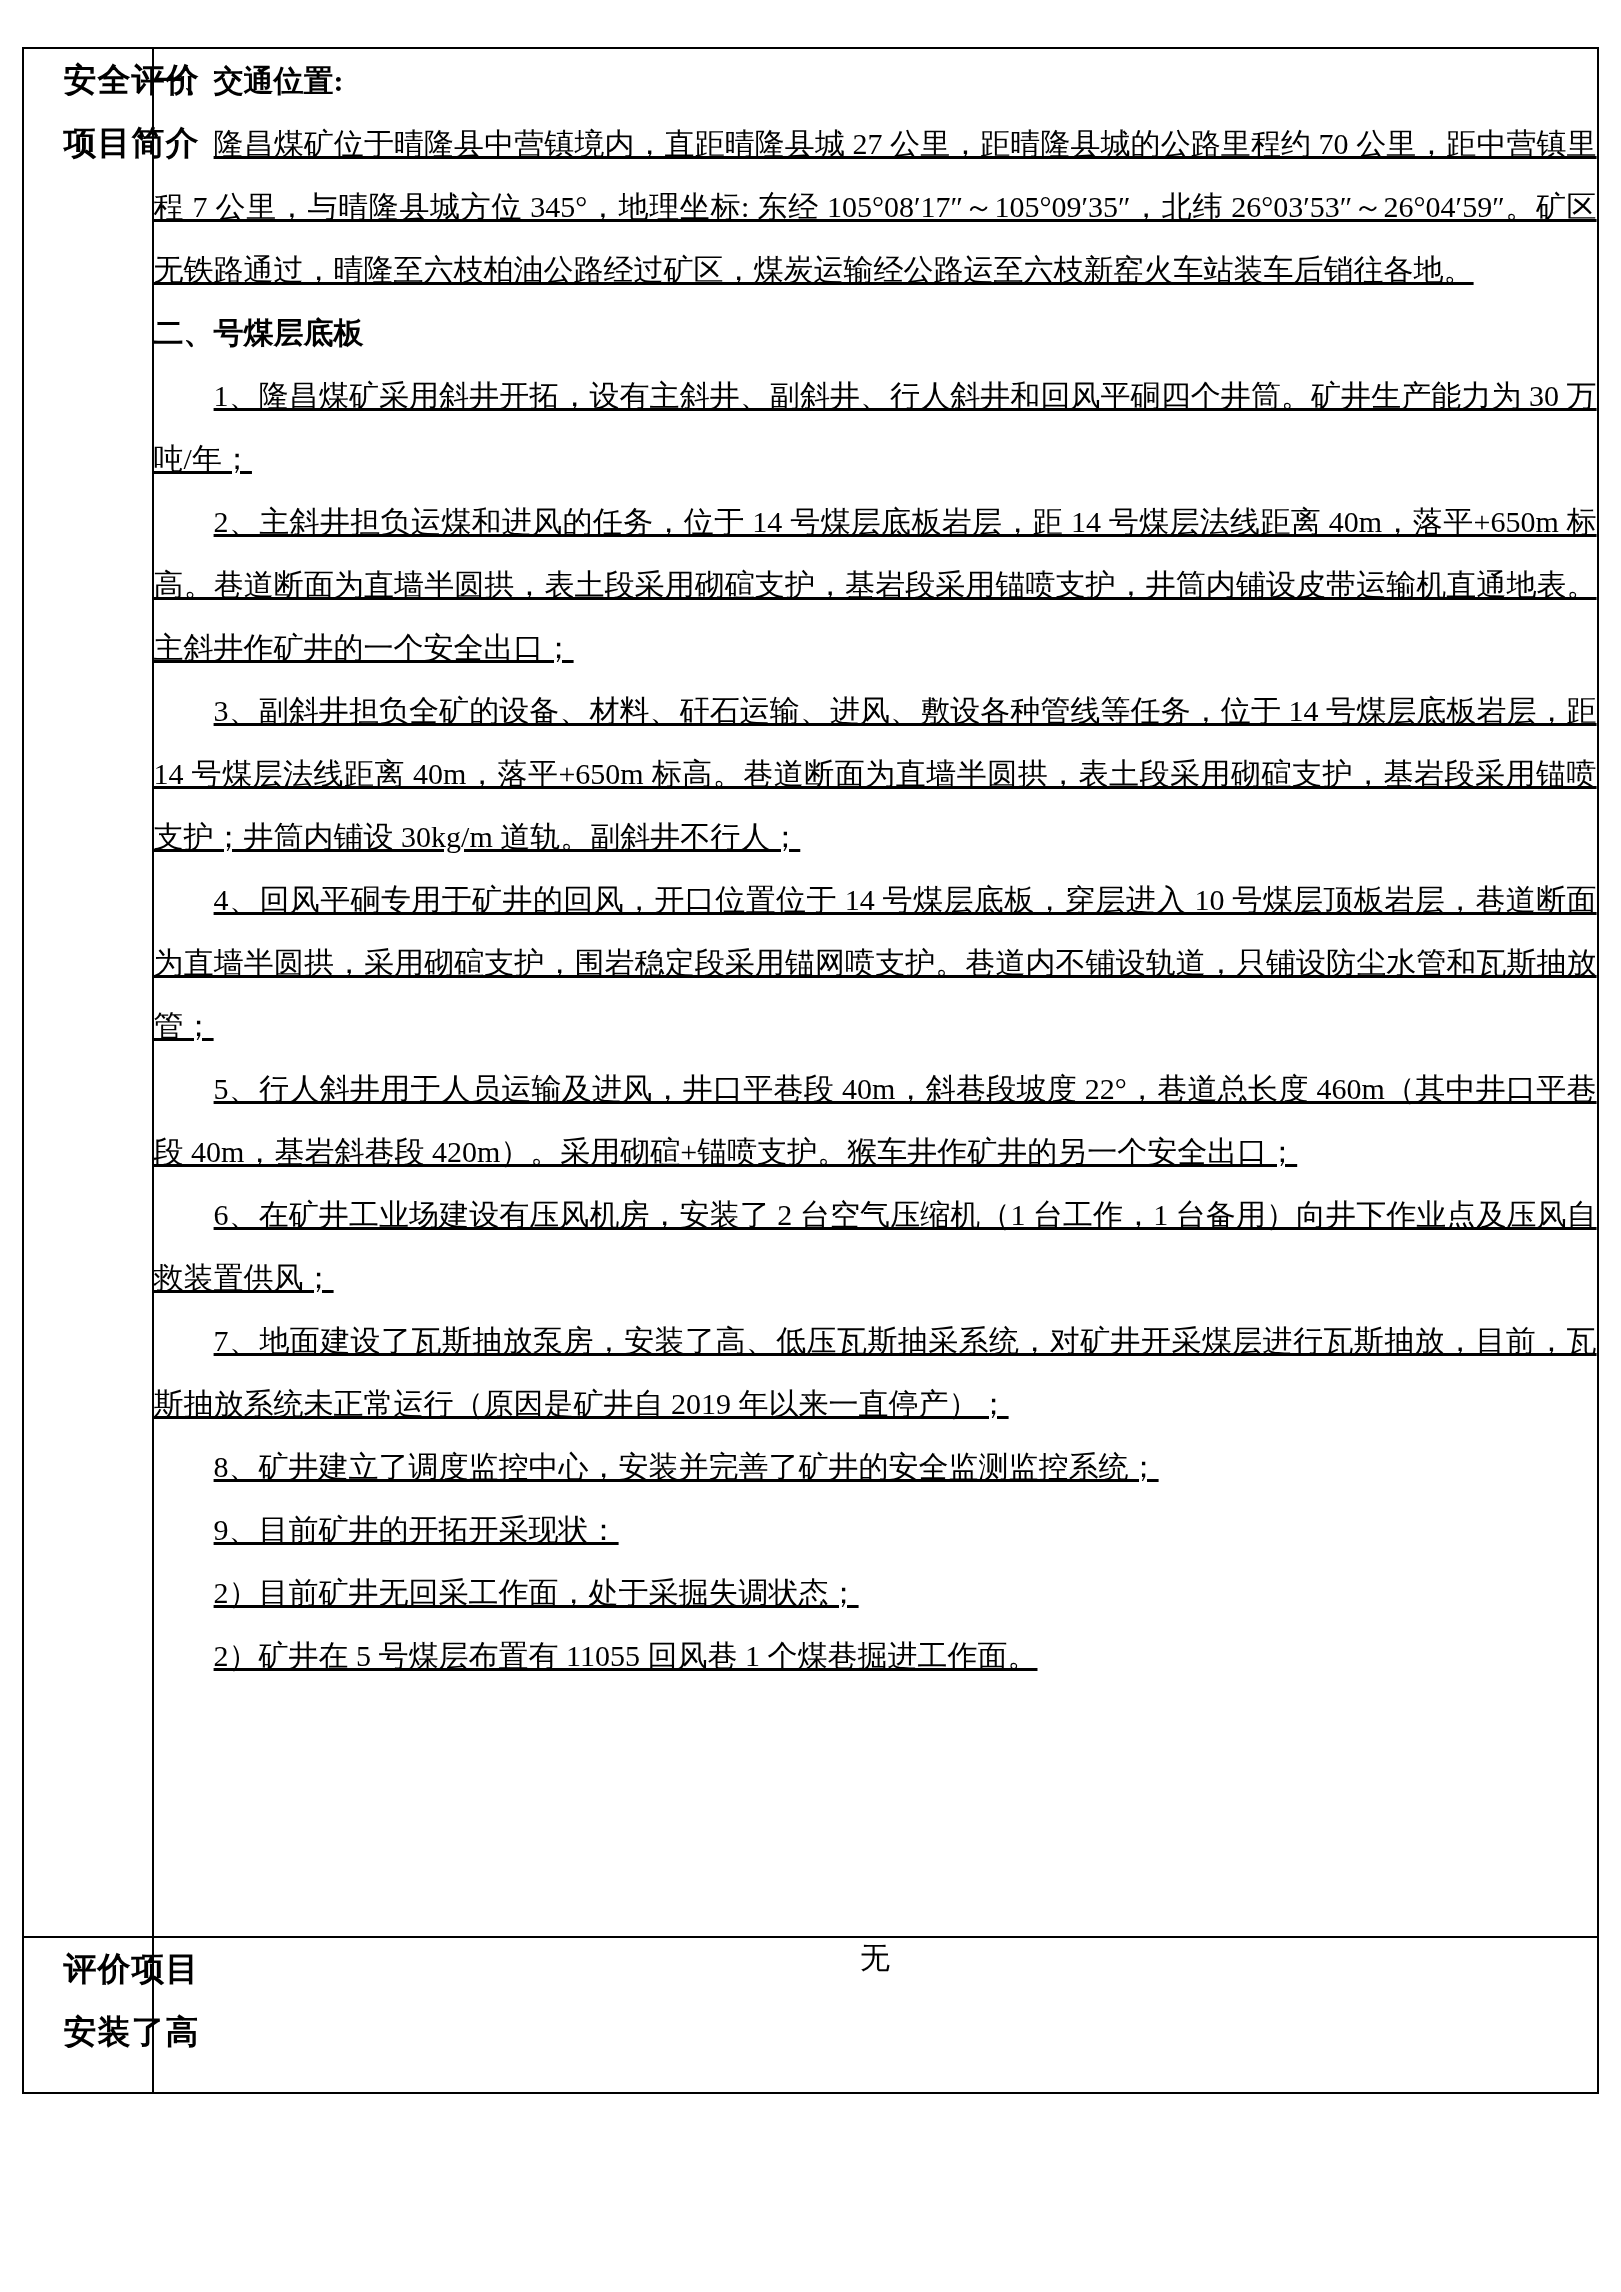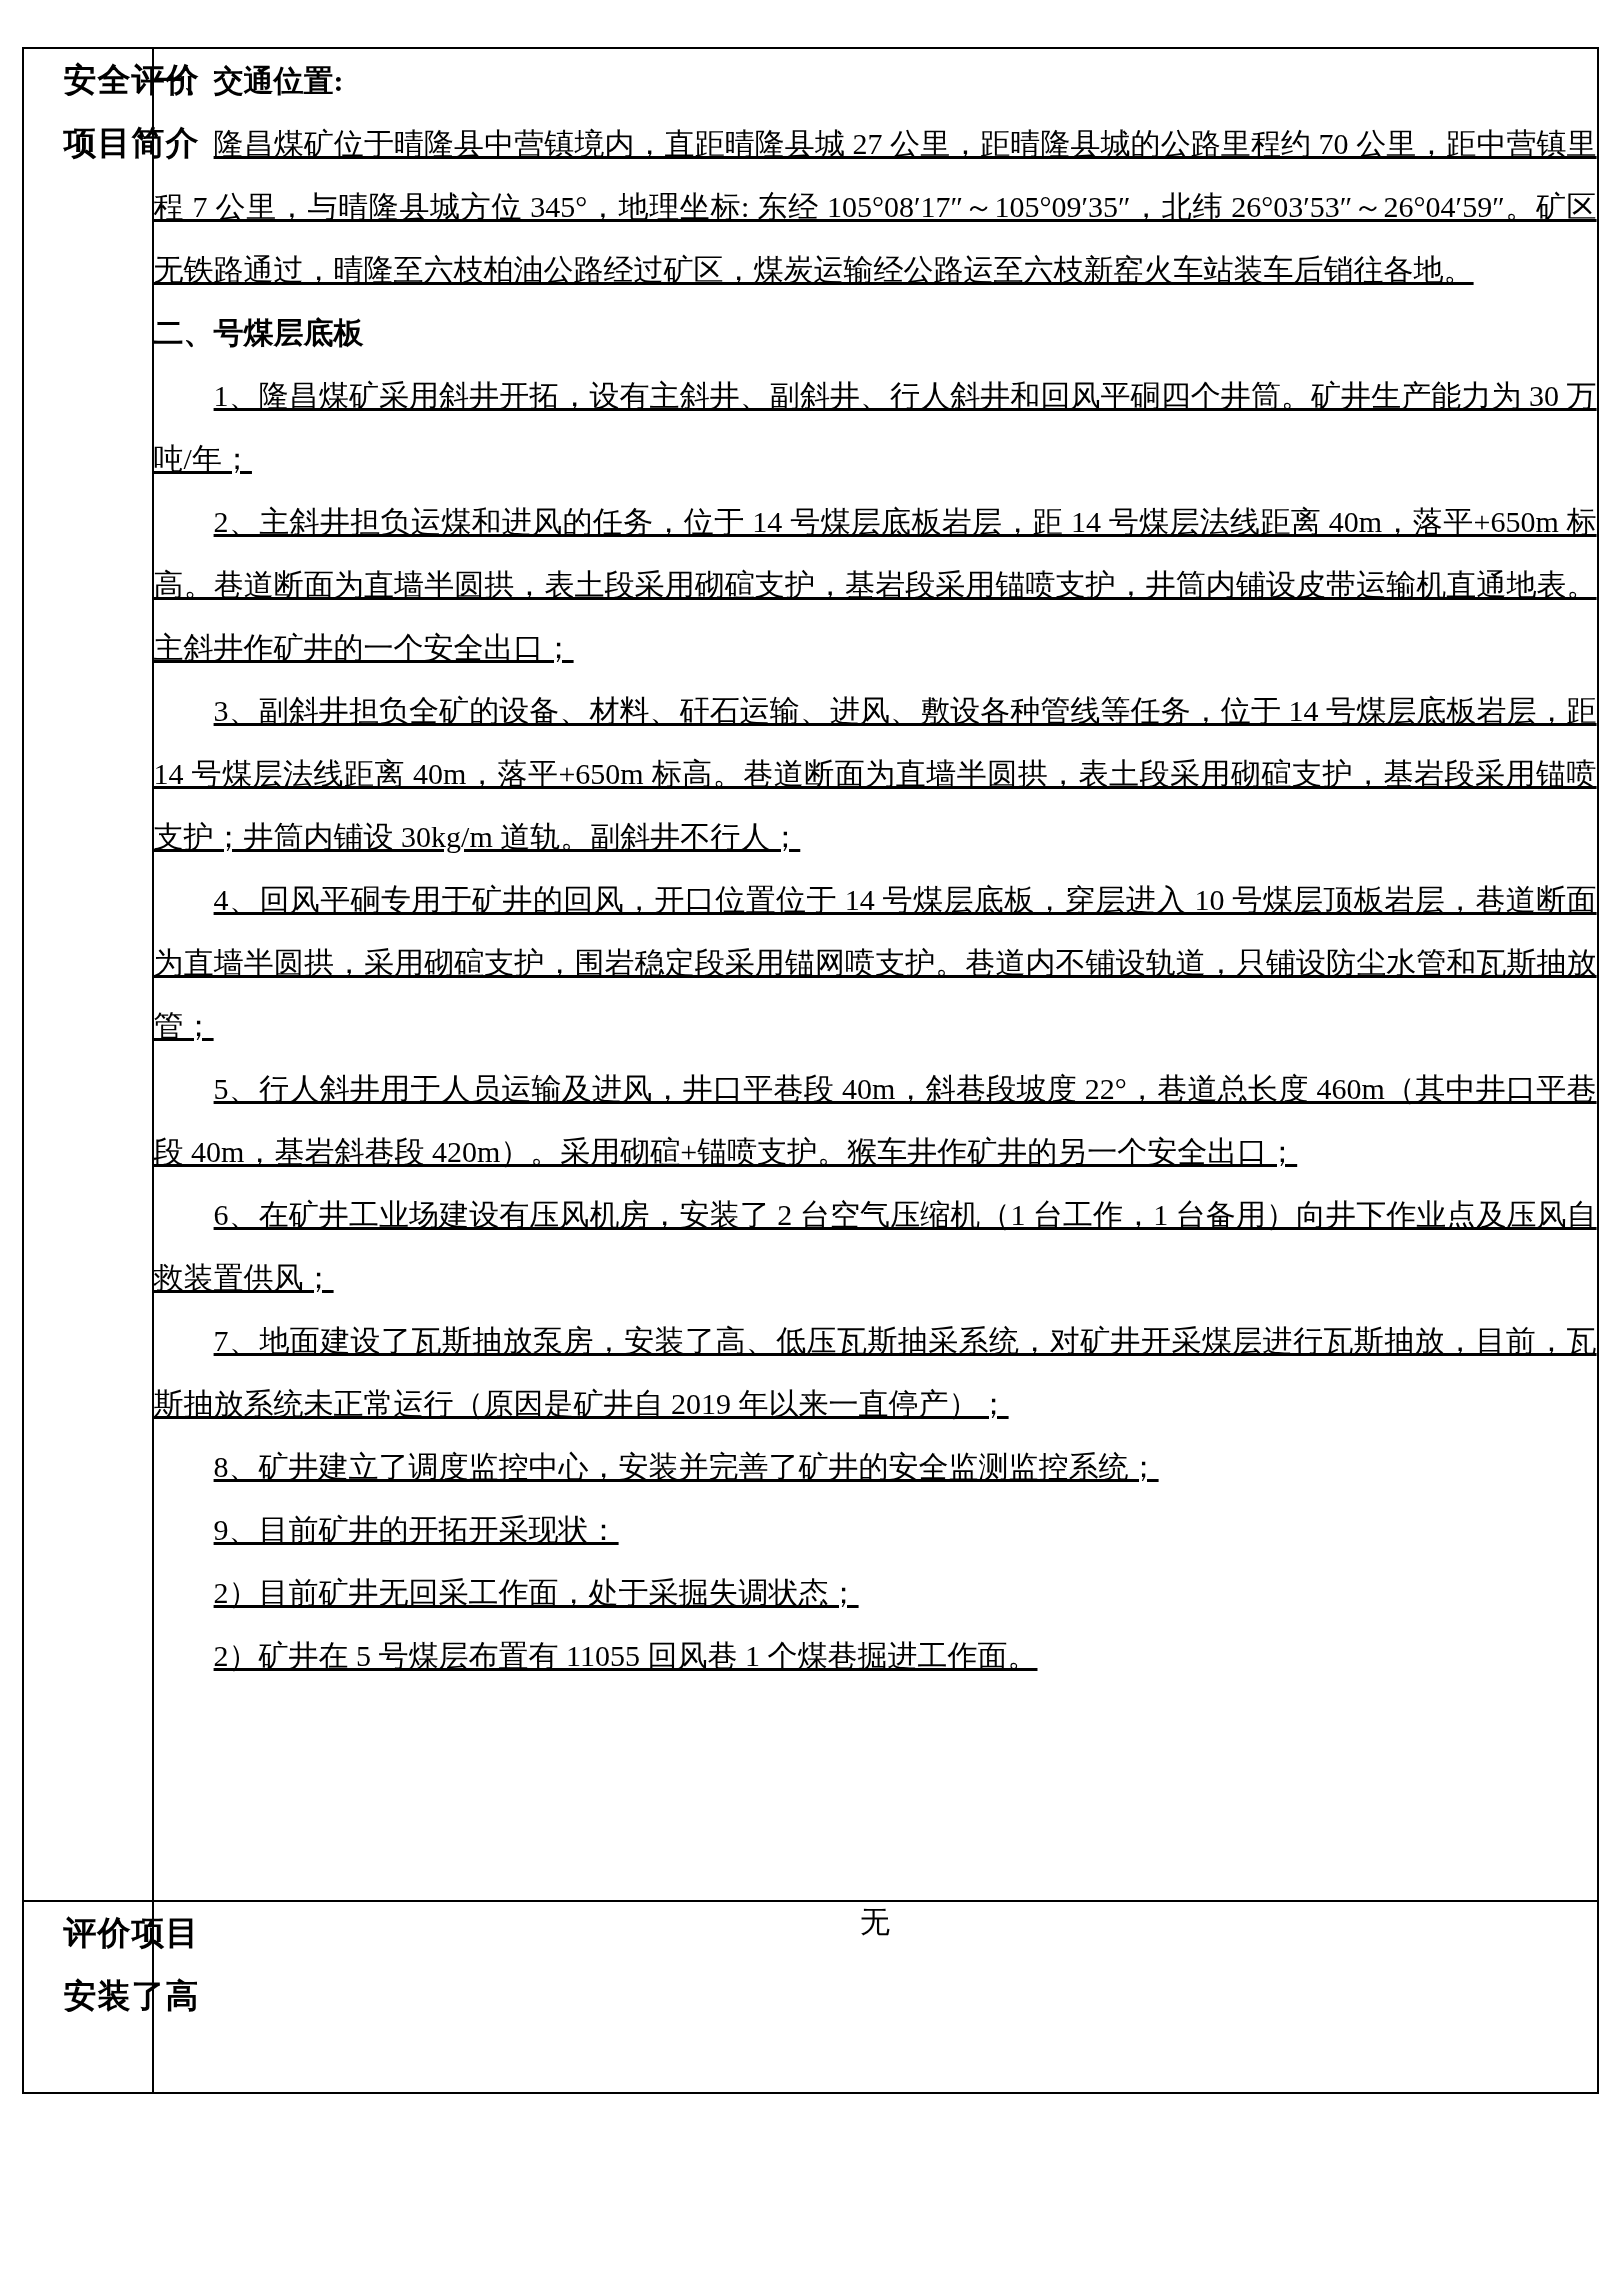--- a/index.html
+++ b/index.html
@@ -57,21 +57,21 @@
   }
   .para {
     margin: 0;
     font-size: 30px;
     line-height: 63px;
     text-align: justify;
     text-indent: 2em;
     text-decoration: underline;
   }
   tr.bottom-row {
-    height: 192px;
+    height: 156px;
   }
   td.center-cell {
     vertical-align: middle;
     text-align: center;
   }
   .none-text {
     font-size: 30px;
   }
 </style>
 </head>

